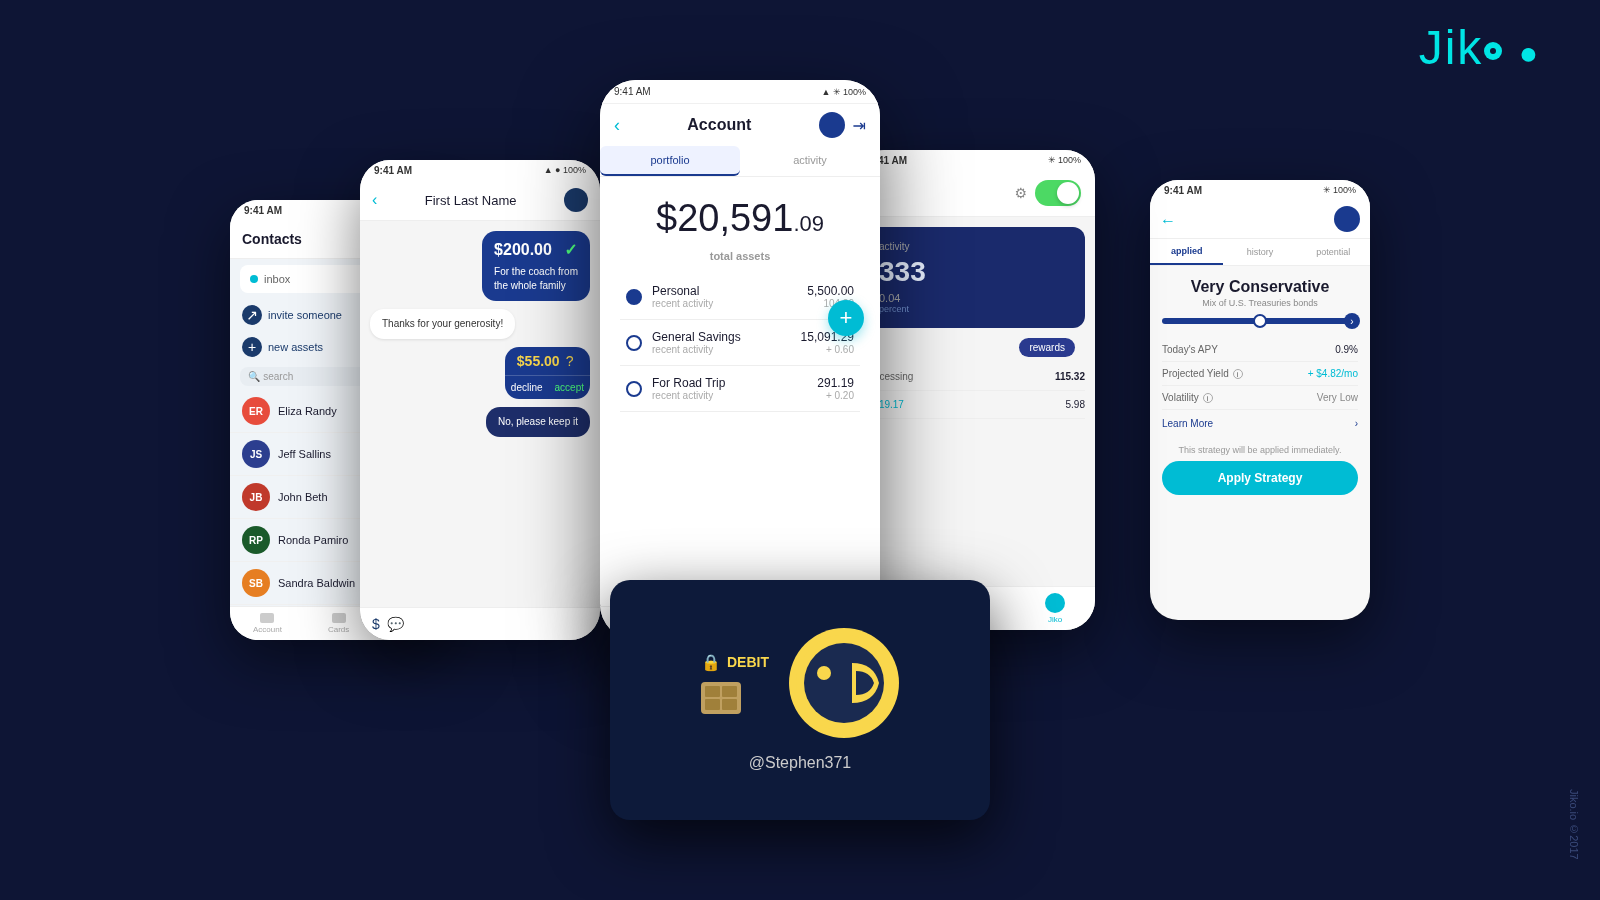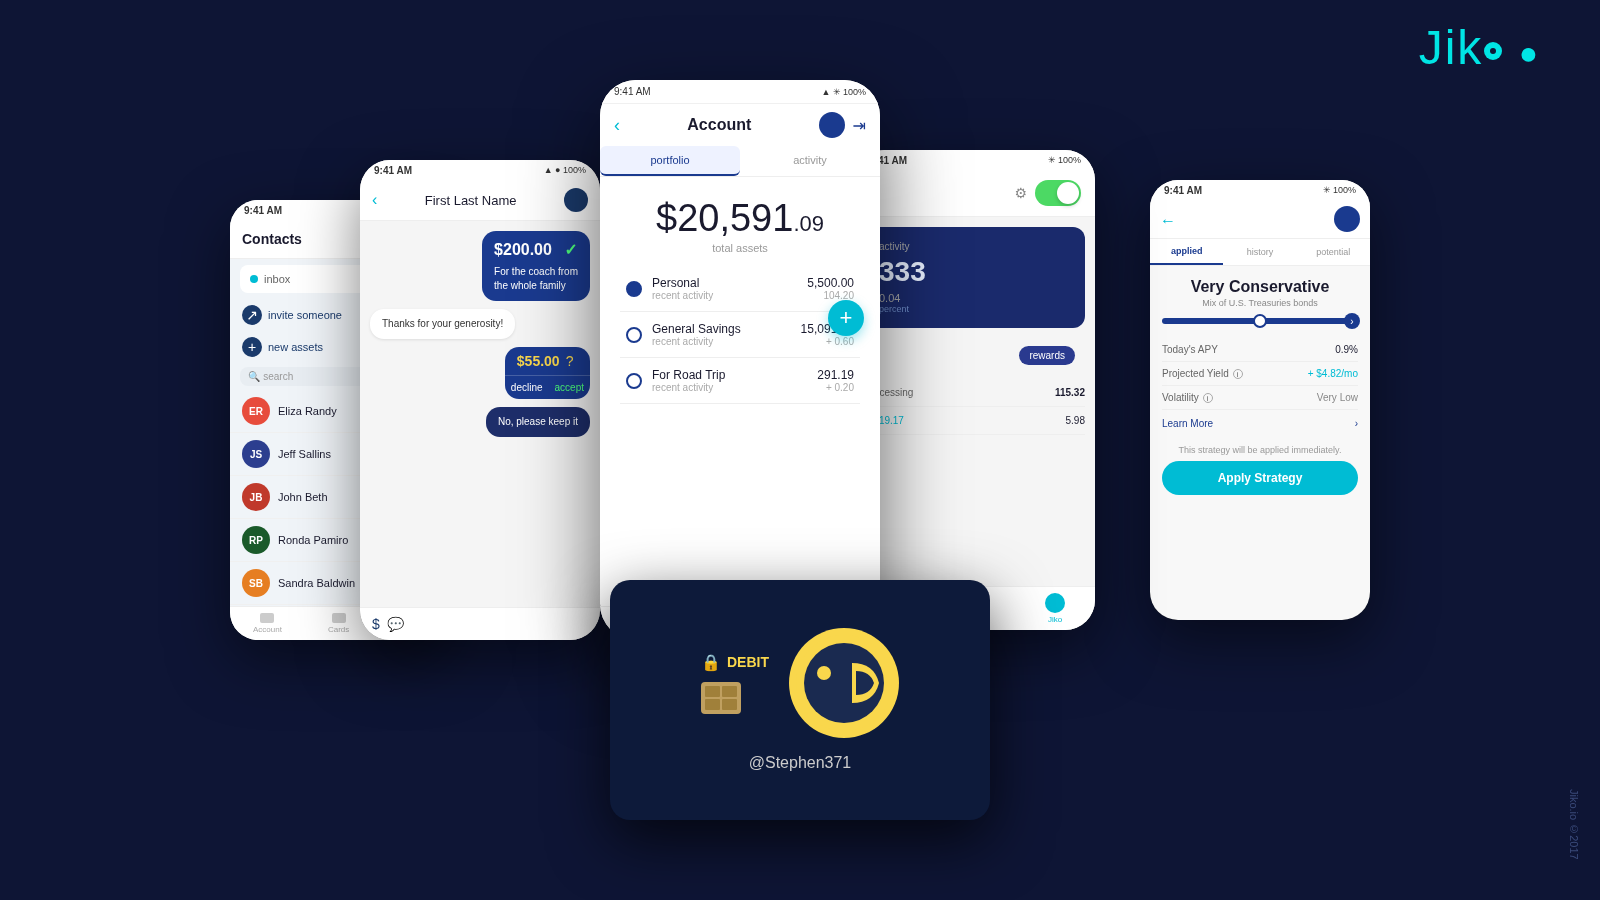--- a/index.html
+++ b/index.html
@@ -336,21 +336,21 @@
       padding: 14px;
       color: #fff;
     }
     .phone4-card .label { font-size: 10px; color: #aaa; }
     .phone4-card .number { font-size: 28px; font-weight: 600; color: #e8f0ff; margin: 4px 0; }
     .phone4-card .sublabel { font-size: 9px; color: #7090cc; }
     .rewards-badge {
       background: #2a3a8f; color: #fff;
       padding: 4px 10px; border-radius: 12px;
       font-size: 10px; align-self: flex-end;
-      margin: 8px 10px;
+      margin: 0 10px;
     }
     .phone4-list { padding: 0 10px; }
     .phone4-item {
       display: flex; justify-content: space-between;
       padding: 8px 0; border-bottom: 1px solid #eee;
       font-size: 10px; color: #666;
     }
     .phone4-item .date { color: #00bcd4; }
     .phone4-item .amount { color: #1a1a2e; font-weight: 500; }
     .phone4-bottom-tabs {
@@ -606,21 +606,21 @@
       </div>
     </div>
     <div class="tab-bar">
       <button class="tab-btn active">portfolio</button>
       <button class="tab-btn">activity</button>
     </div>
     <div class="account-balance">
       <div>
         <span style="font-size:38px;font-weight:300;color:#1a1a2e;">$20,591</span><span style="font-size:22px;font-weight:300;color:#1a1a2e;">.09</span>
       </div>
-      <div style="font-size:11px;color:#999;margin-top:2px;">total assets</div>
+      <div style="font-size:11px;color:#999;margin-top:10px;font-weight:bold;">total assets</div>
     </div>
 
     <button class="add-btn">+</button>
     <div class="account-list">
       <div class="account-item">
         <div class="acct-item-left">
           <div class="acct-circle filled"></div>
           <div class="acct-info">
             <div class="name">Personal</div>
             <div class="activity">recent activity</div>

